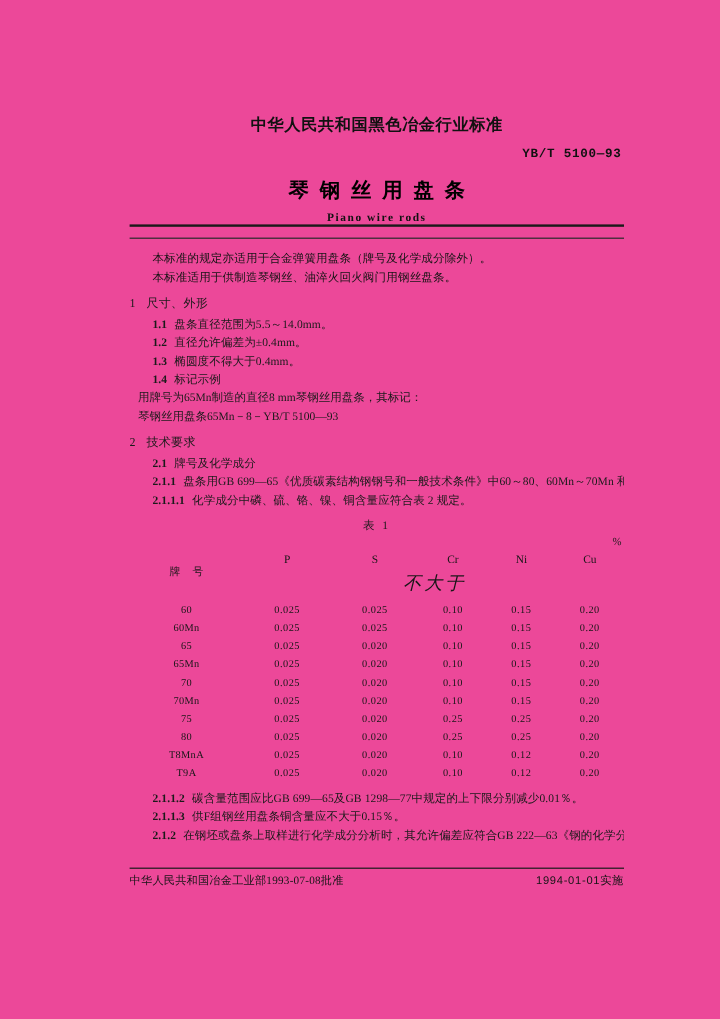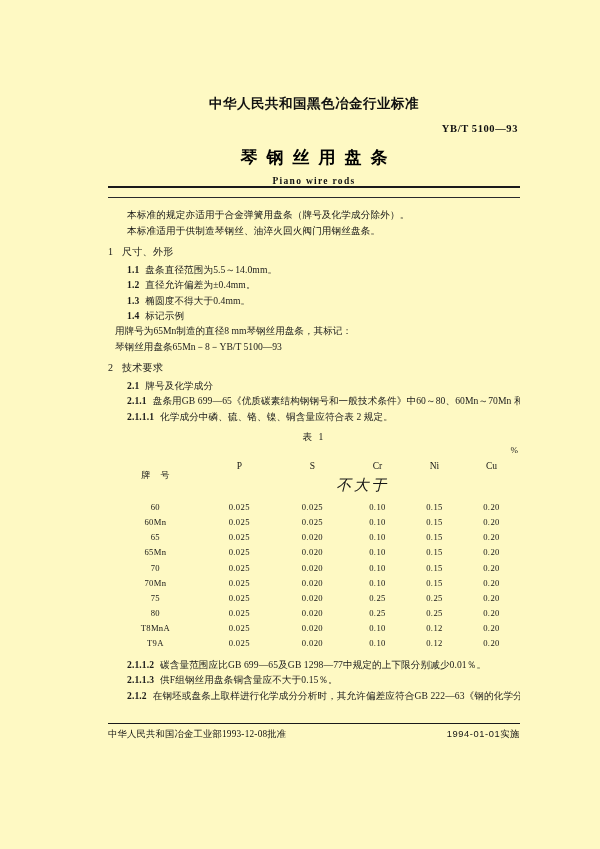--- a/index.html
+++ b/index.html
@@ -13,21 +13,21 @@
     font-family: "Liberation Serif", "DejaVu Serif", serif;
     color: #1a1a1a;
     overflow: hidden;
     position: relative;
   }
   .page {
     position: absolute;
     left: 0; top: 0;
     width: 600px;
     height: 849px;
-    background: #fef9c3;
+    background: #ec4899;
   }
   .sheet {
     position: absolute;
     left: 108px;
     top: 95px;
     width: 412px;
   }
 
   
   .doc-org {
@@ -35,21 +35,21 @@
     font-size: 13.5px;
     font-weight: bold;
     letter-spacing: 0.5px;
     color: #111;
     margin-bottom: 10px;
   }
   .std-no {
     text-align: right;
     font-size: 10.5px;
     font-weight: bold;
-    font-family: Liberation Serif, serif;
+    font-family: Liberation Mono, monospace;
     letter-spacing: 0.6px;
     color: #111;
     margin-bottom: 12px;
     padding-right: 2px;
   }
   .doc-title {
     text-align: center;
     font-size: 17px;
     font-weight: bold;
     letter-spacing: 9px;
@@ -382,18 +382,18 @@
     </div>
     <div class="sub clip">
       <span class="lbl">2.1.2</span><span>在钢坯或盘条上取样进行化学成分分析时，其允许偏差应符合GB 222—63《钢的化学分</span>
     </div>
 
   </div>
 
   <div class="footer">
     <div class="footer-rule"></div>
     <div class="footer-row">
-      <span>中华人民共和国冶金工业部1993-12-08批准</span>
+      <span>中华人民共和国冶金工业部1993-07-08批准</span>
       <span class="mono-num">1994-01-01实施</span>
     </div>
   </div>
 
 </div>
 
 </body></html>

